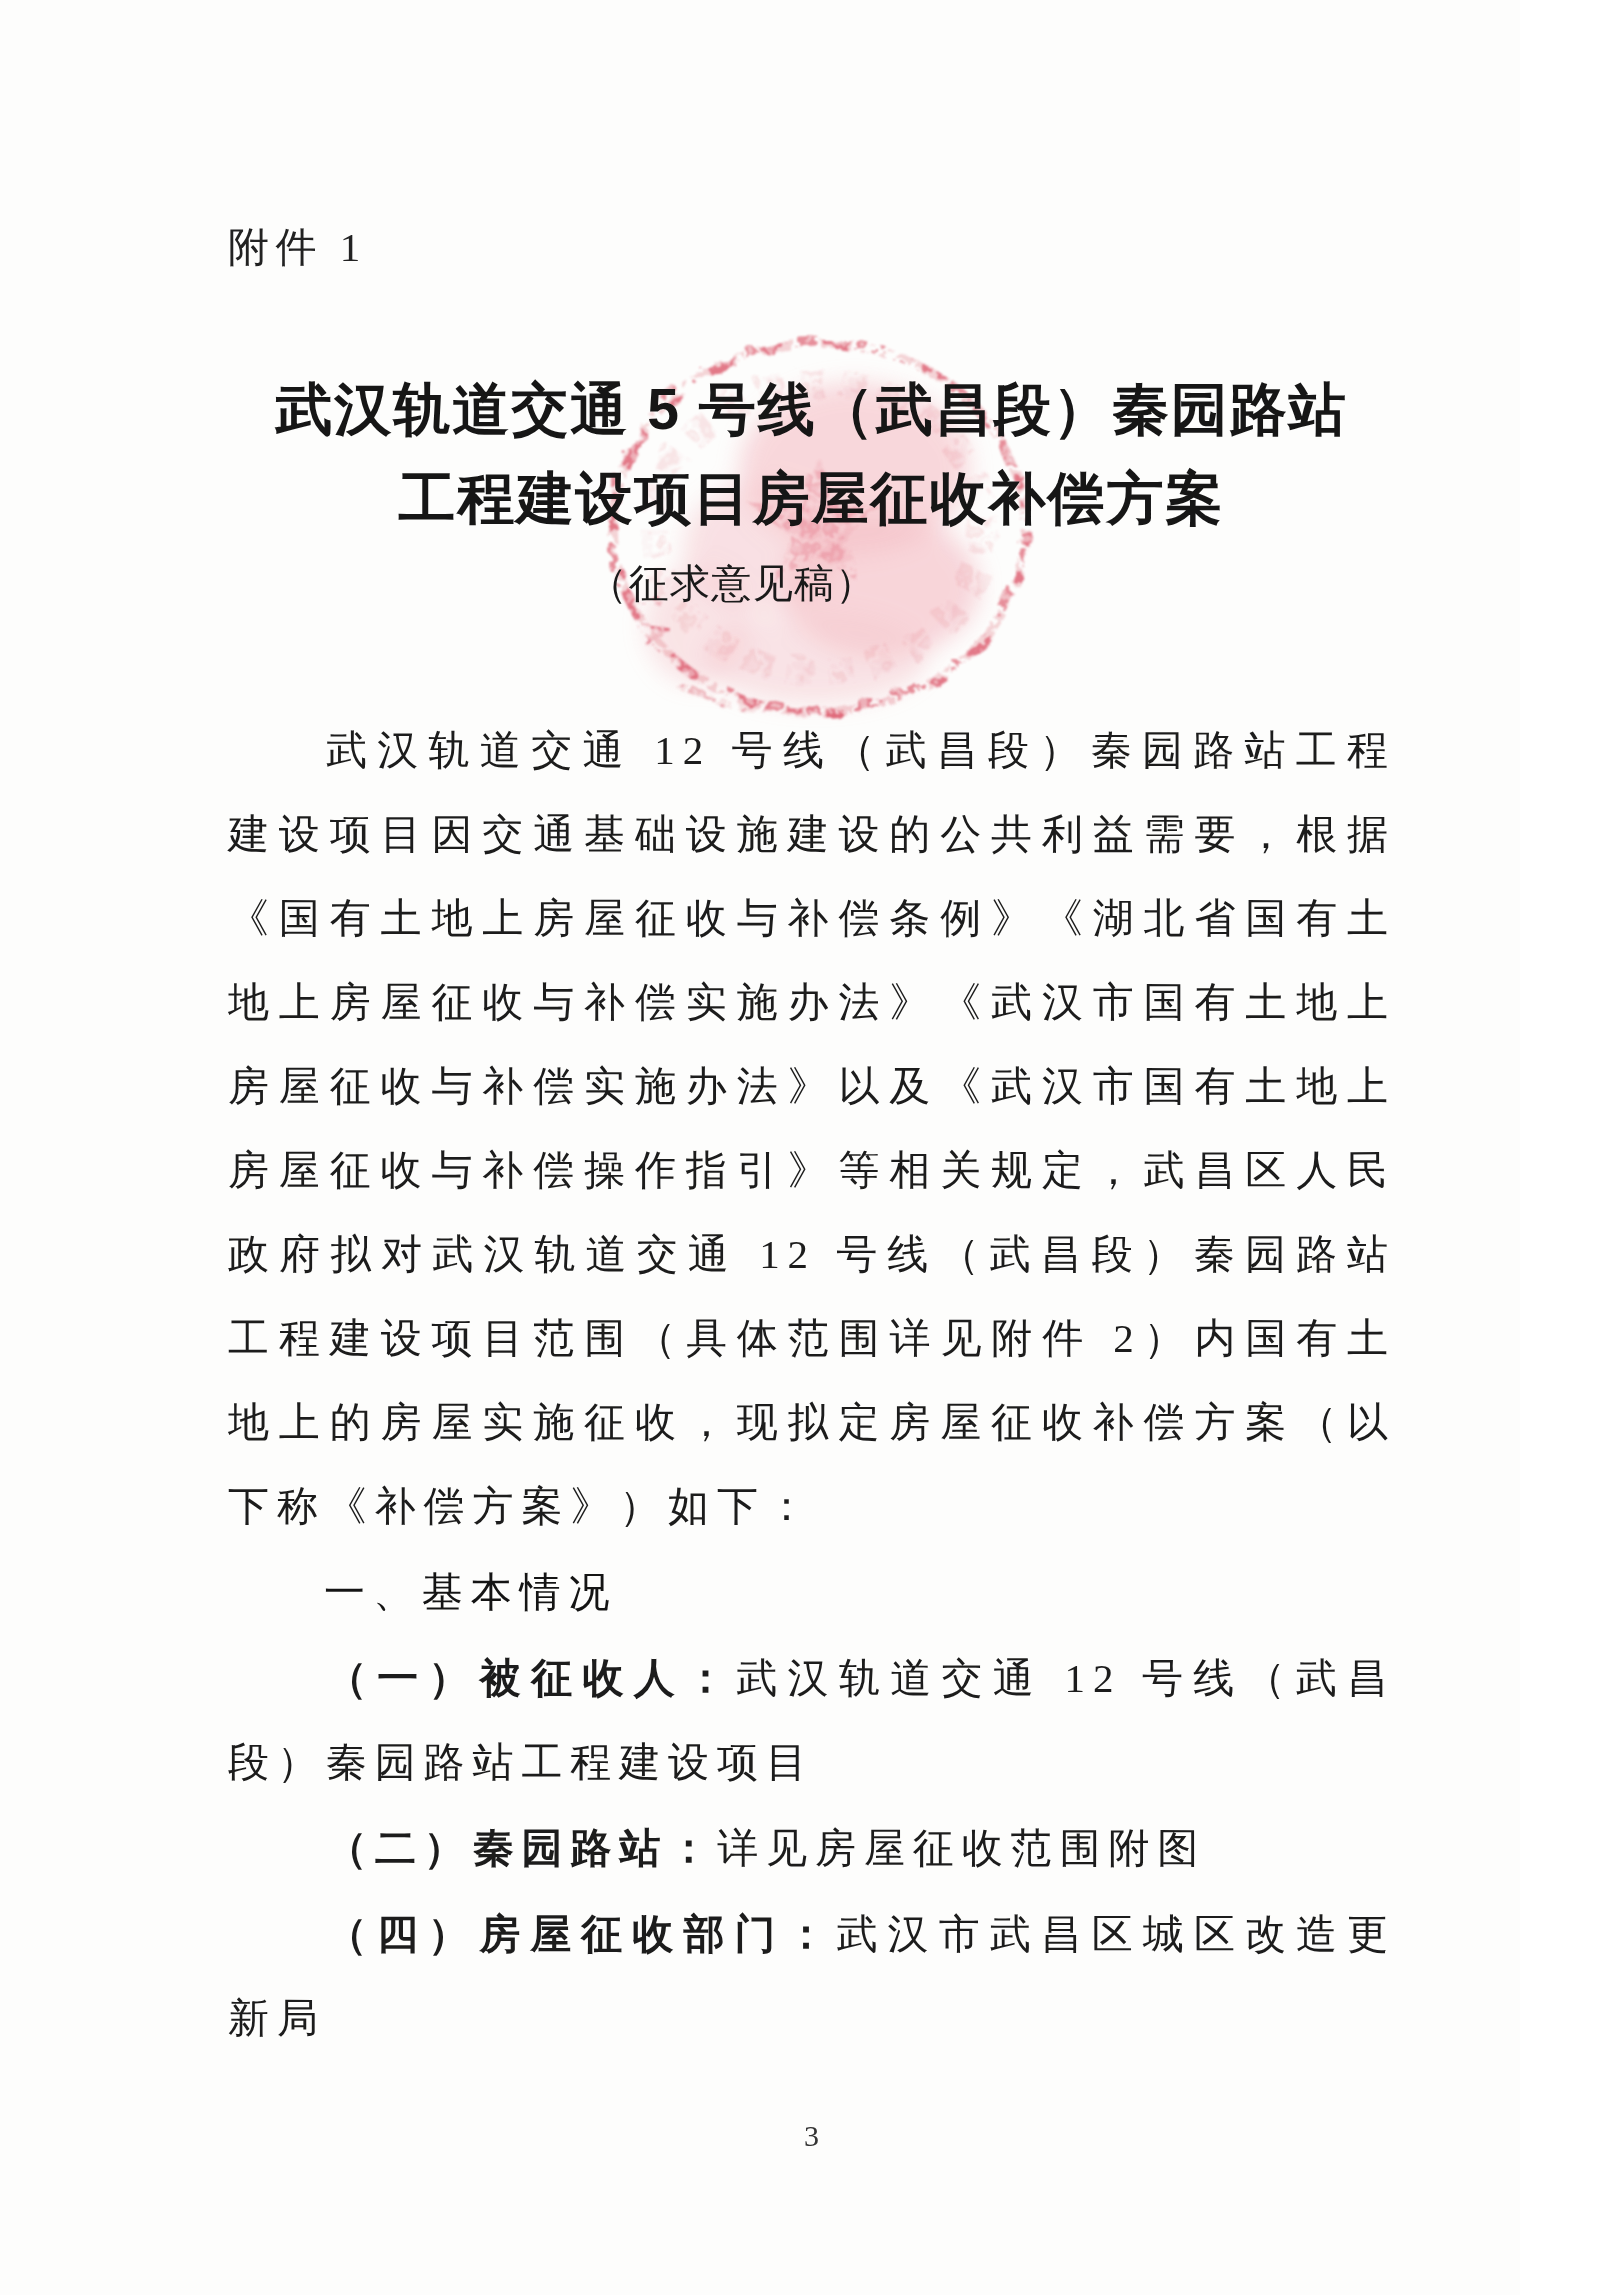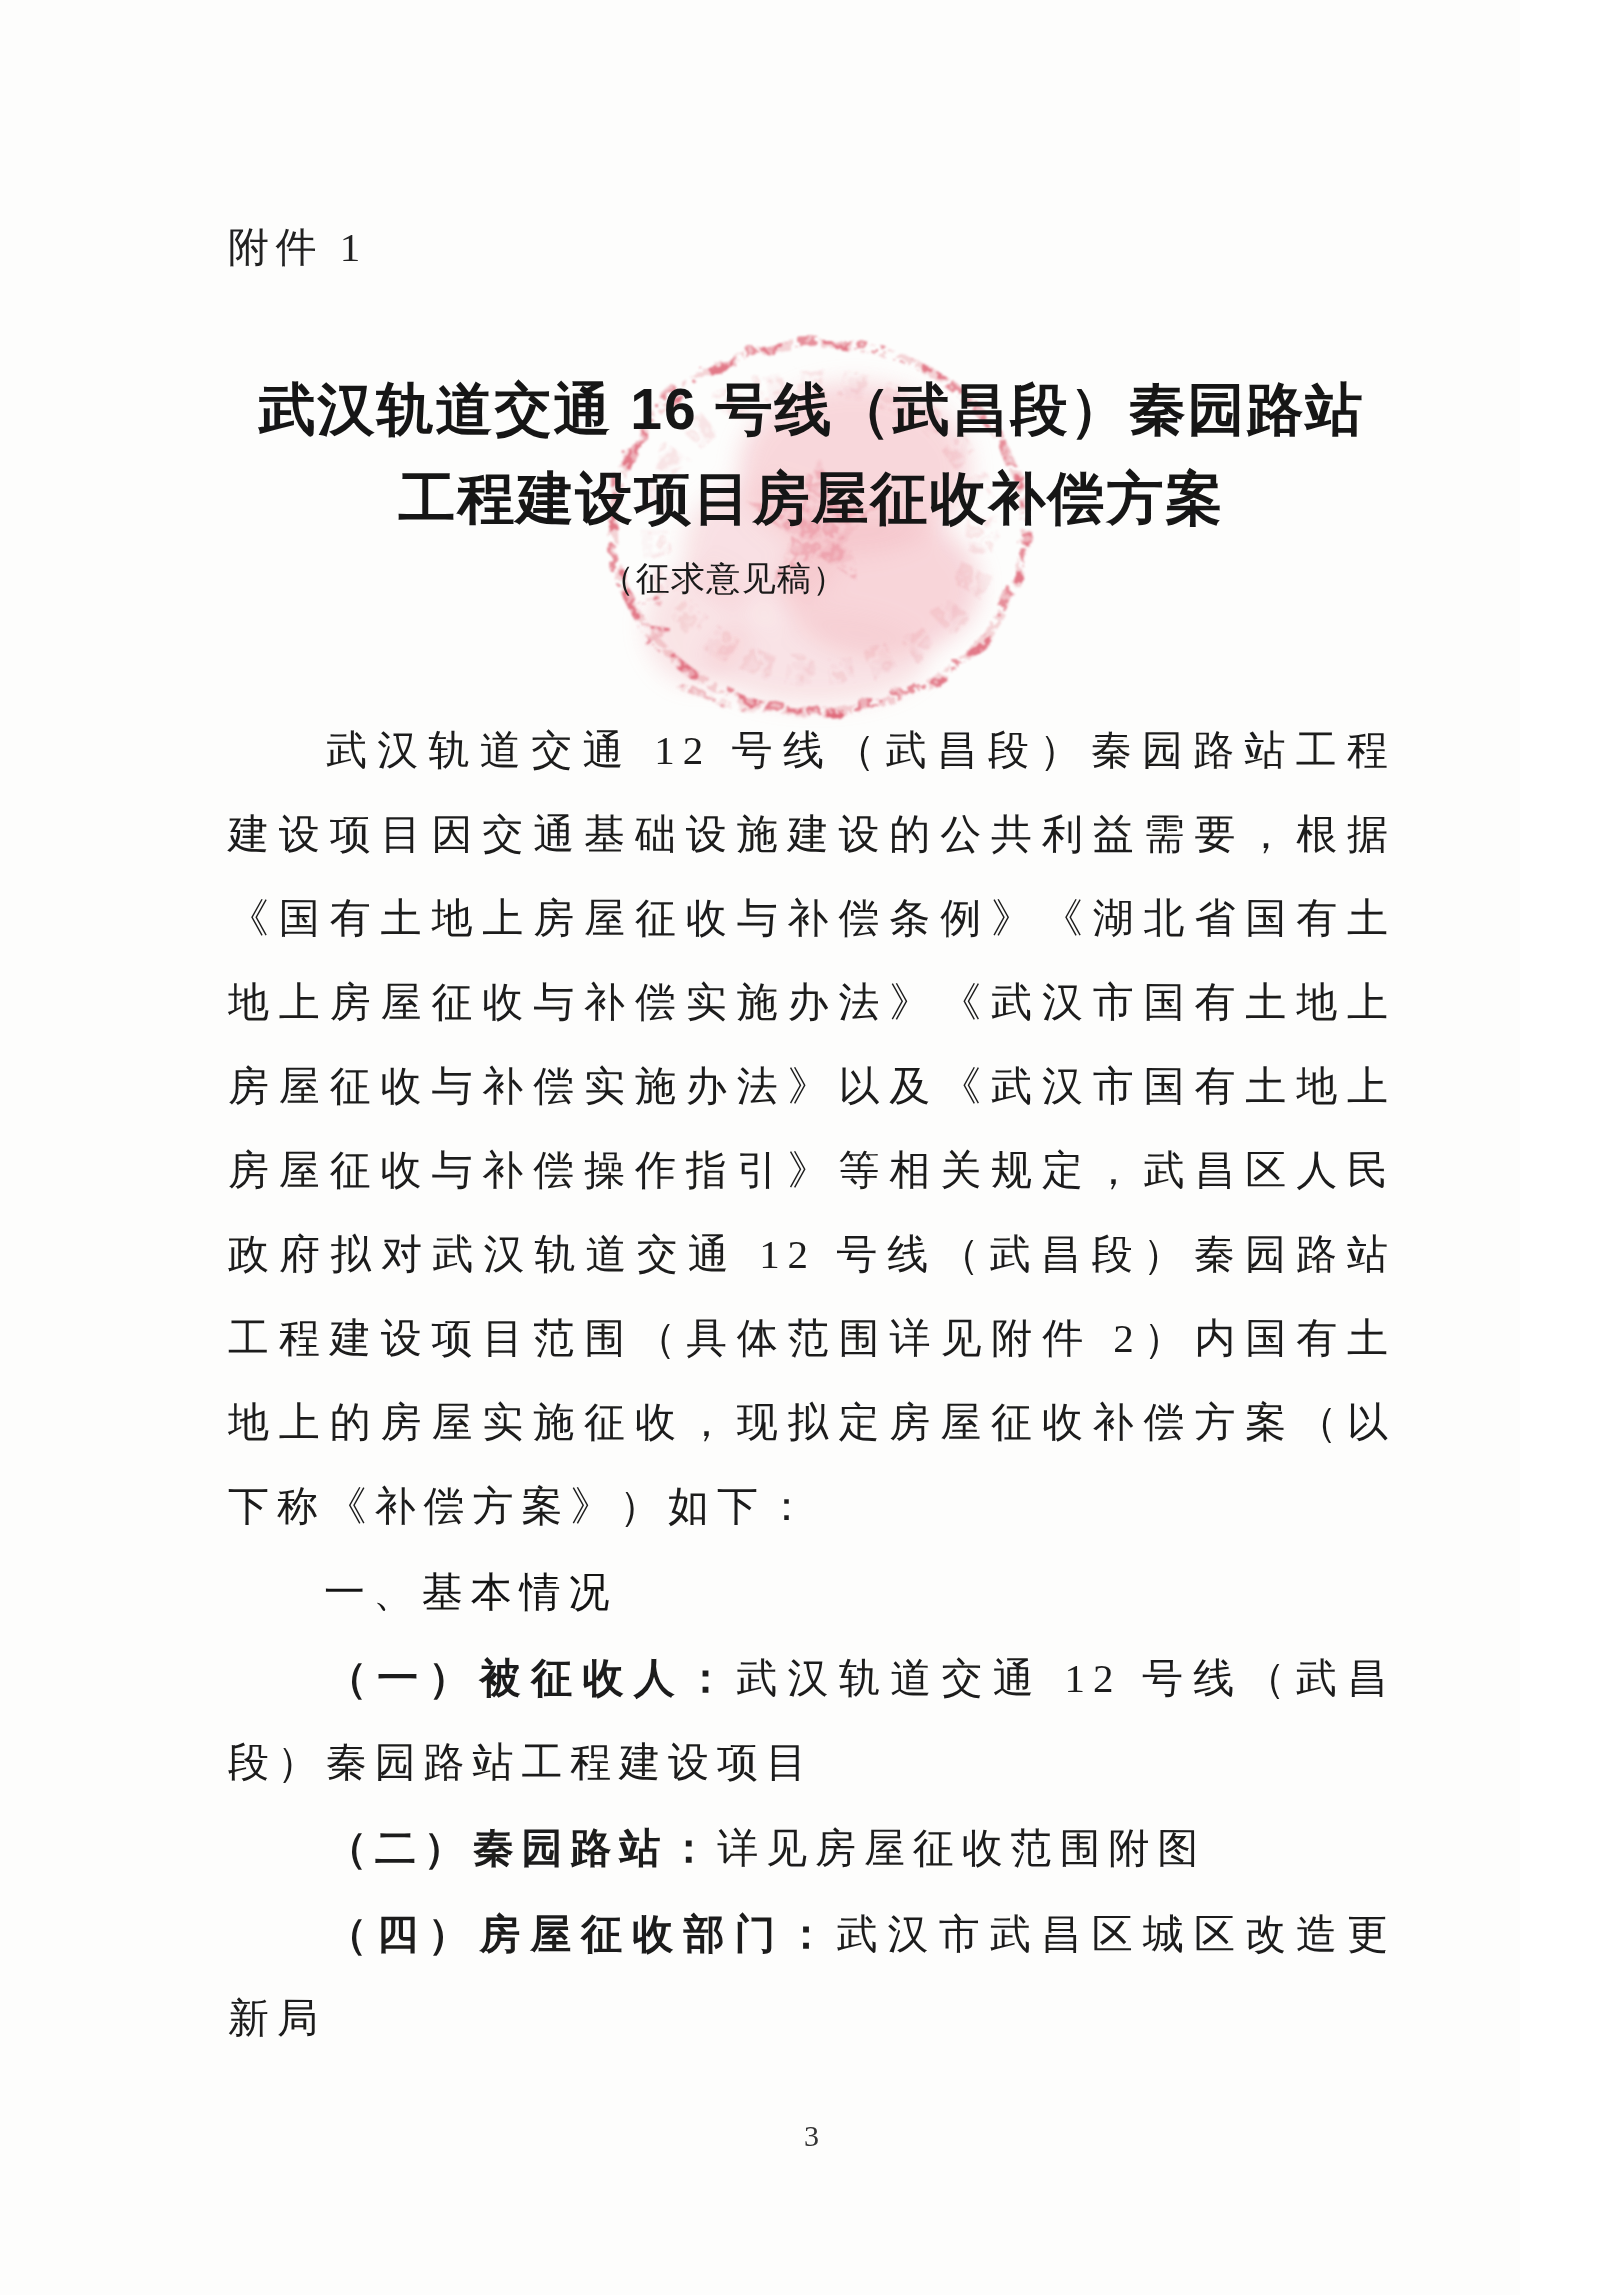--- a/index.html
+++ b/index.html
@@ -38,25 +38,25 @@
     font-weight: 700;
     font-size: 57px;
     line-height: 89px;
     letter-spacing: 2px;
     color: #161616;
     z-index: 2;
   }
   .doc-title .title-line { display: block; }
   .subtitle {
     position: absolute;
-    left: 4px;
+    left: 12px;
     top: 556px;
     width: 1440px; 
     text-align: center;
-    font-size: 34px;
+    font-size: 40px;
     letter-spacing: 1.3px;
     color: #1a1a1a;
     z-index: 2;
   }
   .body-block {
     position: absolute;
     left: 226px;
     top: 706px;
     width: 1172px;
     z-index: 2;
@@ -126,21 +126,21 @@
       <ellipse cx="335" cy="300" rx="252" ry="222" fill="none" stroke="#e2697a" stroke-width="42" stroke-dasharray="38 26" opacity="0.18"></ellipse>
       <path d="M335 190 L362 264 L440 266 L378 312 L400 388 L335 342 L270 388 L292 312 L230 266 L308 264 Z" fill="#e2697a" opacity="0.4"></path>
       <path d="M60 420 q18 -14 36 -4 M58 450 l46 6 M70 478 l30 -22" stroke="#d6485e" stroke-width="9" fill="none" opacity="0.85"></path>
       <path d="M120 540 q60 34 150 40 M300 585 q90 4 160 -30" stroke="#da5568" stroke-width="12" fill="none" opacity="0.5"></path>
     </g>
   </svg>
 
   <div class="attachment-label">附件 1</div>
 
   <h1 class="doc-title">
-    <span class="title-line">武汉轨道交通 16 号线（武昌段）秦园路站</span>
+    <span class="title-line">武汉轨道交通 5 号线（武昌段）秦园路站</span>
     <span class="title-line">工程建设项目房屋征收补偿方案</span>
   </h1>
 
   <div class="subtitle">（征求意见稿）</div>
 
   <div class="body-block">
     <p class="para indent">武汉轨道交通 12 号线（武昌段）秦园路站工程建设项目因交通基础设施建设的公共利益需要，根据《国有土地上房屋征收与补偿条例》《湖北省国有土地上房屋征收与补偿实施办法》《武汉市国有土地上房屋征收与补偿实施办法》以及《武汉市国有土地上房屋征收与补偿操作指引》等相关规定，武昌区人民政府拟对武汉轨道交通 12 号线（武昌段）秦园路站工程建设项目范围（具体范围详见附件 2）内国有土地上的房屋实施征收，现拟定房屋征收补偿方案（以下称《补偿方案》）如下：</p>
 
     <h2 class="section-heading">一、基本情况</h2>
 

